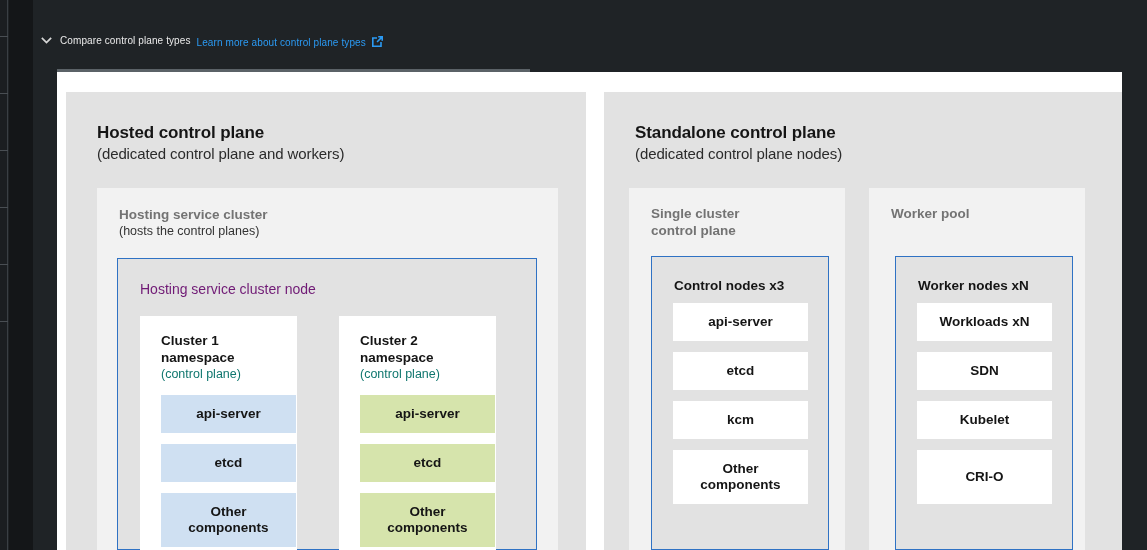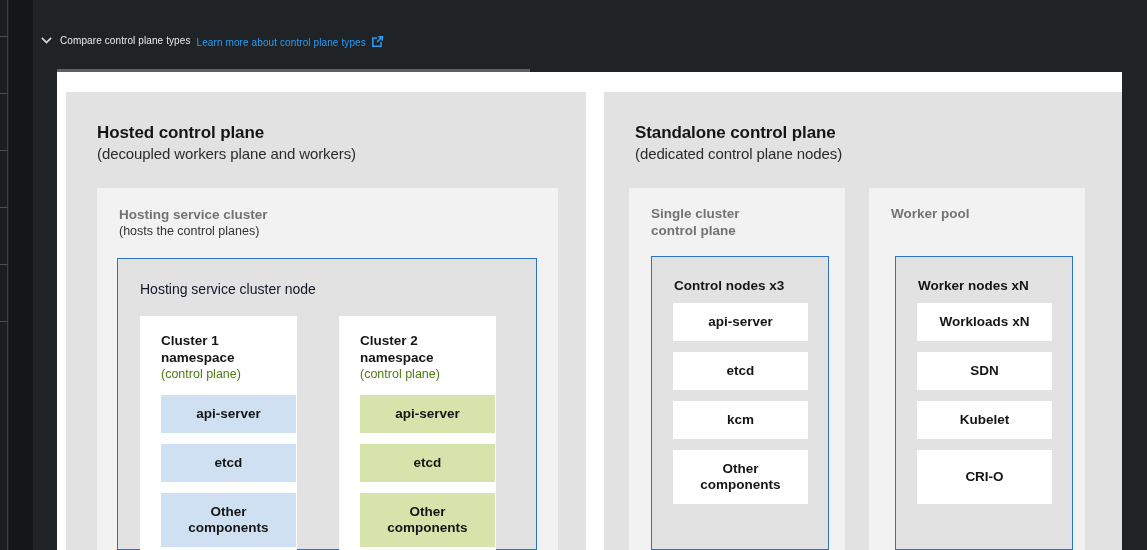--- a/index.html
+++ b/index.html
@@ -178,21 +178,21 @@
   }
   .node-hosting { left: 20px; top: 70px; width: 420px; height: 292px; }
   .node-control { left: 22px; top: 68px; width: 178px; height: 294px; }
   .node-worker  { left: 26px; top: 68px; width: 178px; height: 294px; }
 
   .node-label {
     position: absolute;
     left: 22px;
     top: 22px;
     font-size: 14px;
-    color: #0f172a;
+    color: #701a75;
     white-space: nowrap;
   }
   .node-label-c {
     position: absolute;
     left: 22px;
     top: 21px;
     font-size: 13.5px;
     font-weight: bold;
     color: #151515;
     white-space: nowrap;
@@ -216,21 +216,21 @@
     font-size: 13.5px;
     font-weight: bold;
     color: #151515;
     line-height: 1.25;
   }
   .ns-sub {
     position: absolute;
     left: 21px;
     top: 51px;
     font-size: 12.5px;
-    color: #4d7c0f;
+    color: #0f766e;
     line-height: 1.2;
   }
 
   
   .chip {
     position: absolute;
     display: flex;
     align-items: center;
     justify-content: center;
     text-align: center;
@@ -289,21 +289,21 @@
 
   <div class="hscroll-track">
     <div class="hscroll-thumb"></div>
   </div>
 
   <div class="diagram-canvas">
 
     <div class="panel panel-hosted">
       <div class="panel-head">
         <div class="panel-title">Hosted control plane</div>
-        <div class="panel-sub">(decoupled workers plane and workers)</div>
+        <div class="panel-sub">(dedicated control plane and workers)</div>
       </div>
 
       <div class="subpanel sub-hosting">
         <div class="sub-head">
           <div class="sub-title">Hosting service cluster</div>
           <div class="sub-sub">(hosts the control planes)</div>
         </div>
 
         <div class="node-box node-hosting">
           <div class="node-label">Hosting service cluster node</div>

